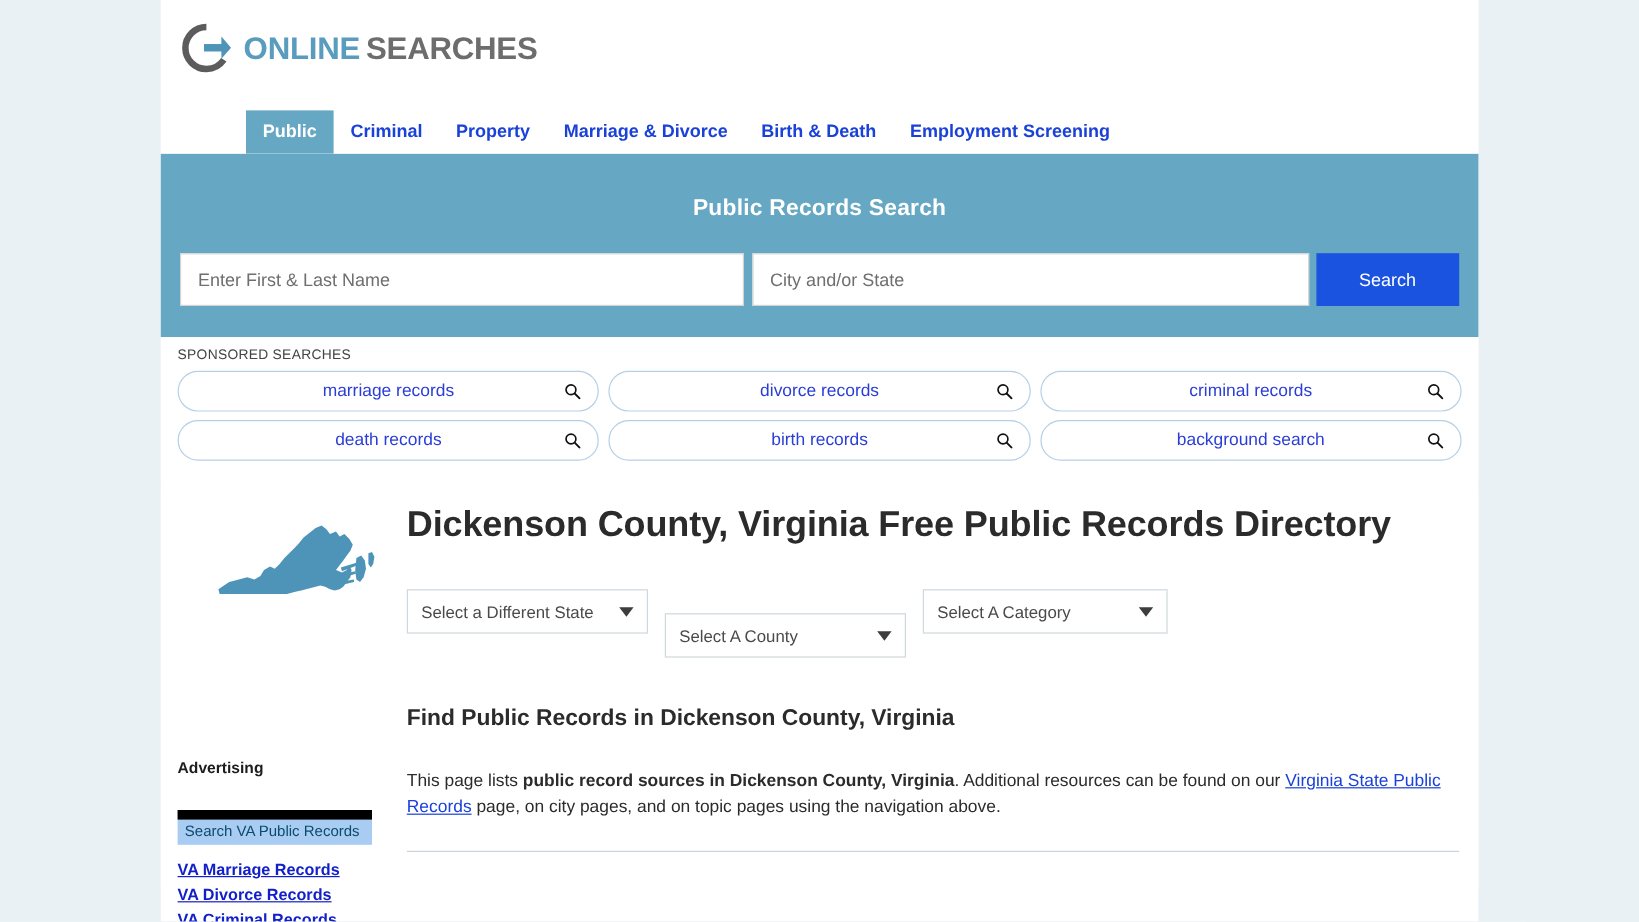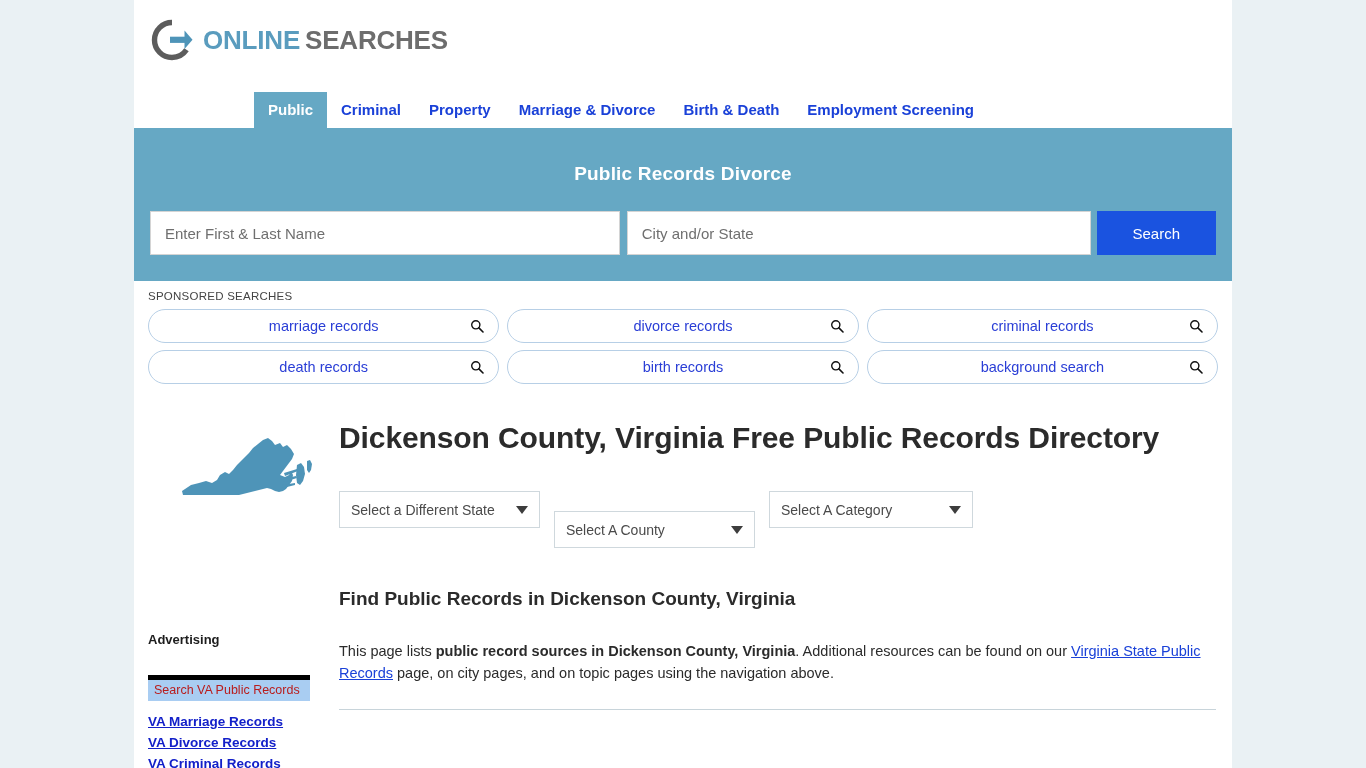--- a/index.html
+++ b/index.html
@@ -61,21 +61,21 @@
   .logo-online { color: #5a9cbe; }
   .logo-searches { color: #6d6d6d; margin-left: 5px; }
 
   
   .navbar {
     height: 44px;
     background: #ffffff;
     position: relative;
     display: flex;
     align-items: flex-end;
-    padding-left: 120px;
+    padding-left: 71px;
   }
   .nav-tab {
     font-size: 15px;
     font-weight: bold;
     color: #1a41d8;
     padding: 9px 14px 10px 14px;
     line-height: 17px;
     cursor: pointer;
     white-space: nowrap;
     text-decoration: none;
@@ -271,24 +271,24 @@
     width: 162px;
   }
   .adv-label {
     font-size: 13px;
     font-weight: bold;
     color: #1d1d1d;
     margin-bottom: 3px;
   }
   .adv-bar {
     background: #a9cdf2;
-    border-top: 5px solid #000000;
+    border-top: 8px solid #000000;
     padding: 3px 6px 4px 6px;
     font-size: 12.5px;
-    color: #b91c1c;
+    color: #0c4a6e;
     font-weight: normal;
     margin-top: 28px;
   }
   .adv-links {
     margin-top: 11px;
   }
   .adv-links a {
     display: block;
     font-size: 13.5px;
     font-weight: bold;
@@ -319,21 +319,21 @@
     <div class="navbar">
       <a class="nav-tab active">Public</a>
       <a class="nav-tab">Criminal</a>
       <a class="nav-tab">Property</a>
       <a class="nav-tab">Marriage &amp; Divorce</a>
       <a class="nav-tab">Birth &amp; Death</a>
       <a class="nav-tab">Employment Screening</a>
     </div>
 
     <div class="search-band">
-      <div class="search-band-title">Public Records Divorce</div>
+      <div class="search-band-title">Public Records Search</div>
       <div class="search-row">
         <input class="search-input name" type="text" placeholder="Enter First &amp; Last Name" style="">
         <input class="search-input city" type="text" placeholder="City and/or State" style="">
         <button class="search-submit">Search</button>
       </div>
     </div>
 
     <div class="sponsored">
       <div class="sponsored-label">SPONSORED SEARCHES</div>
 

